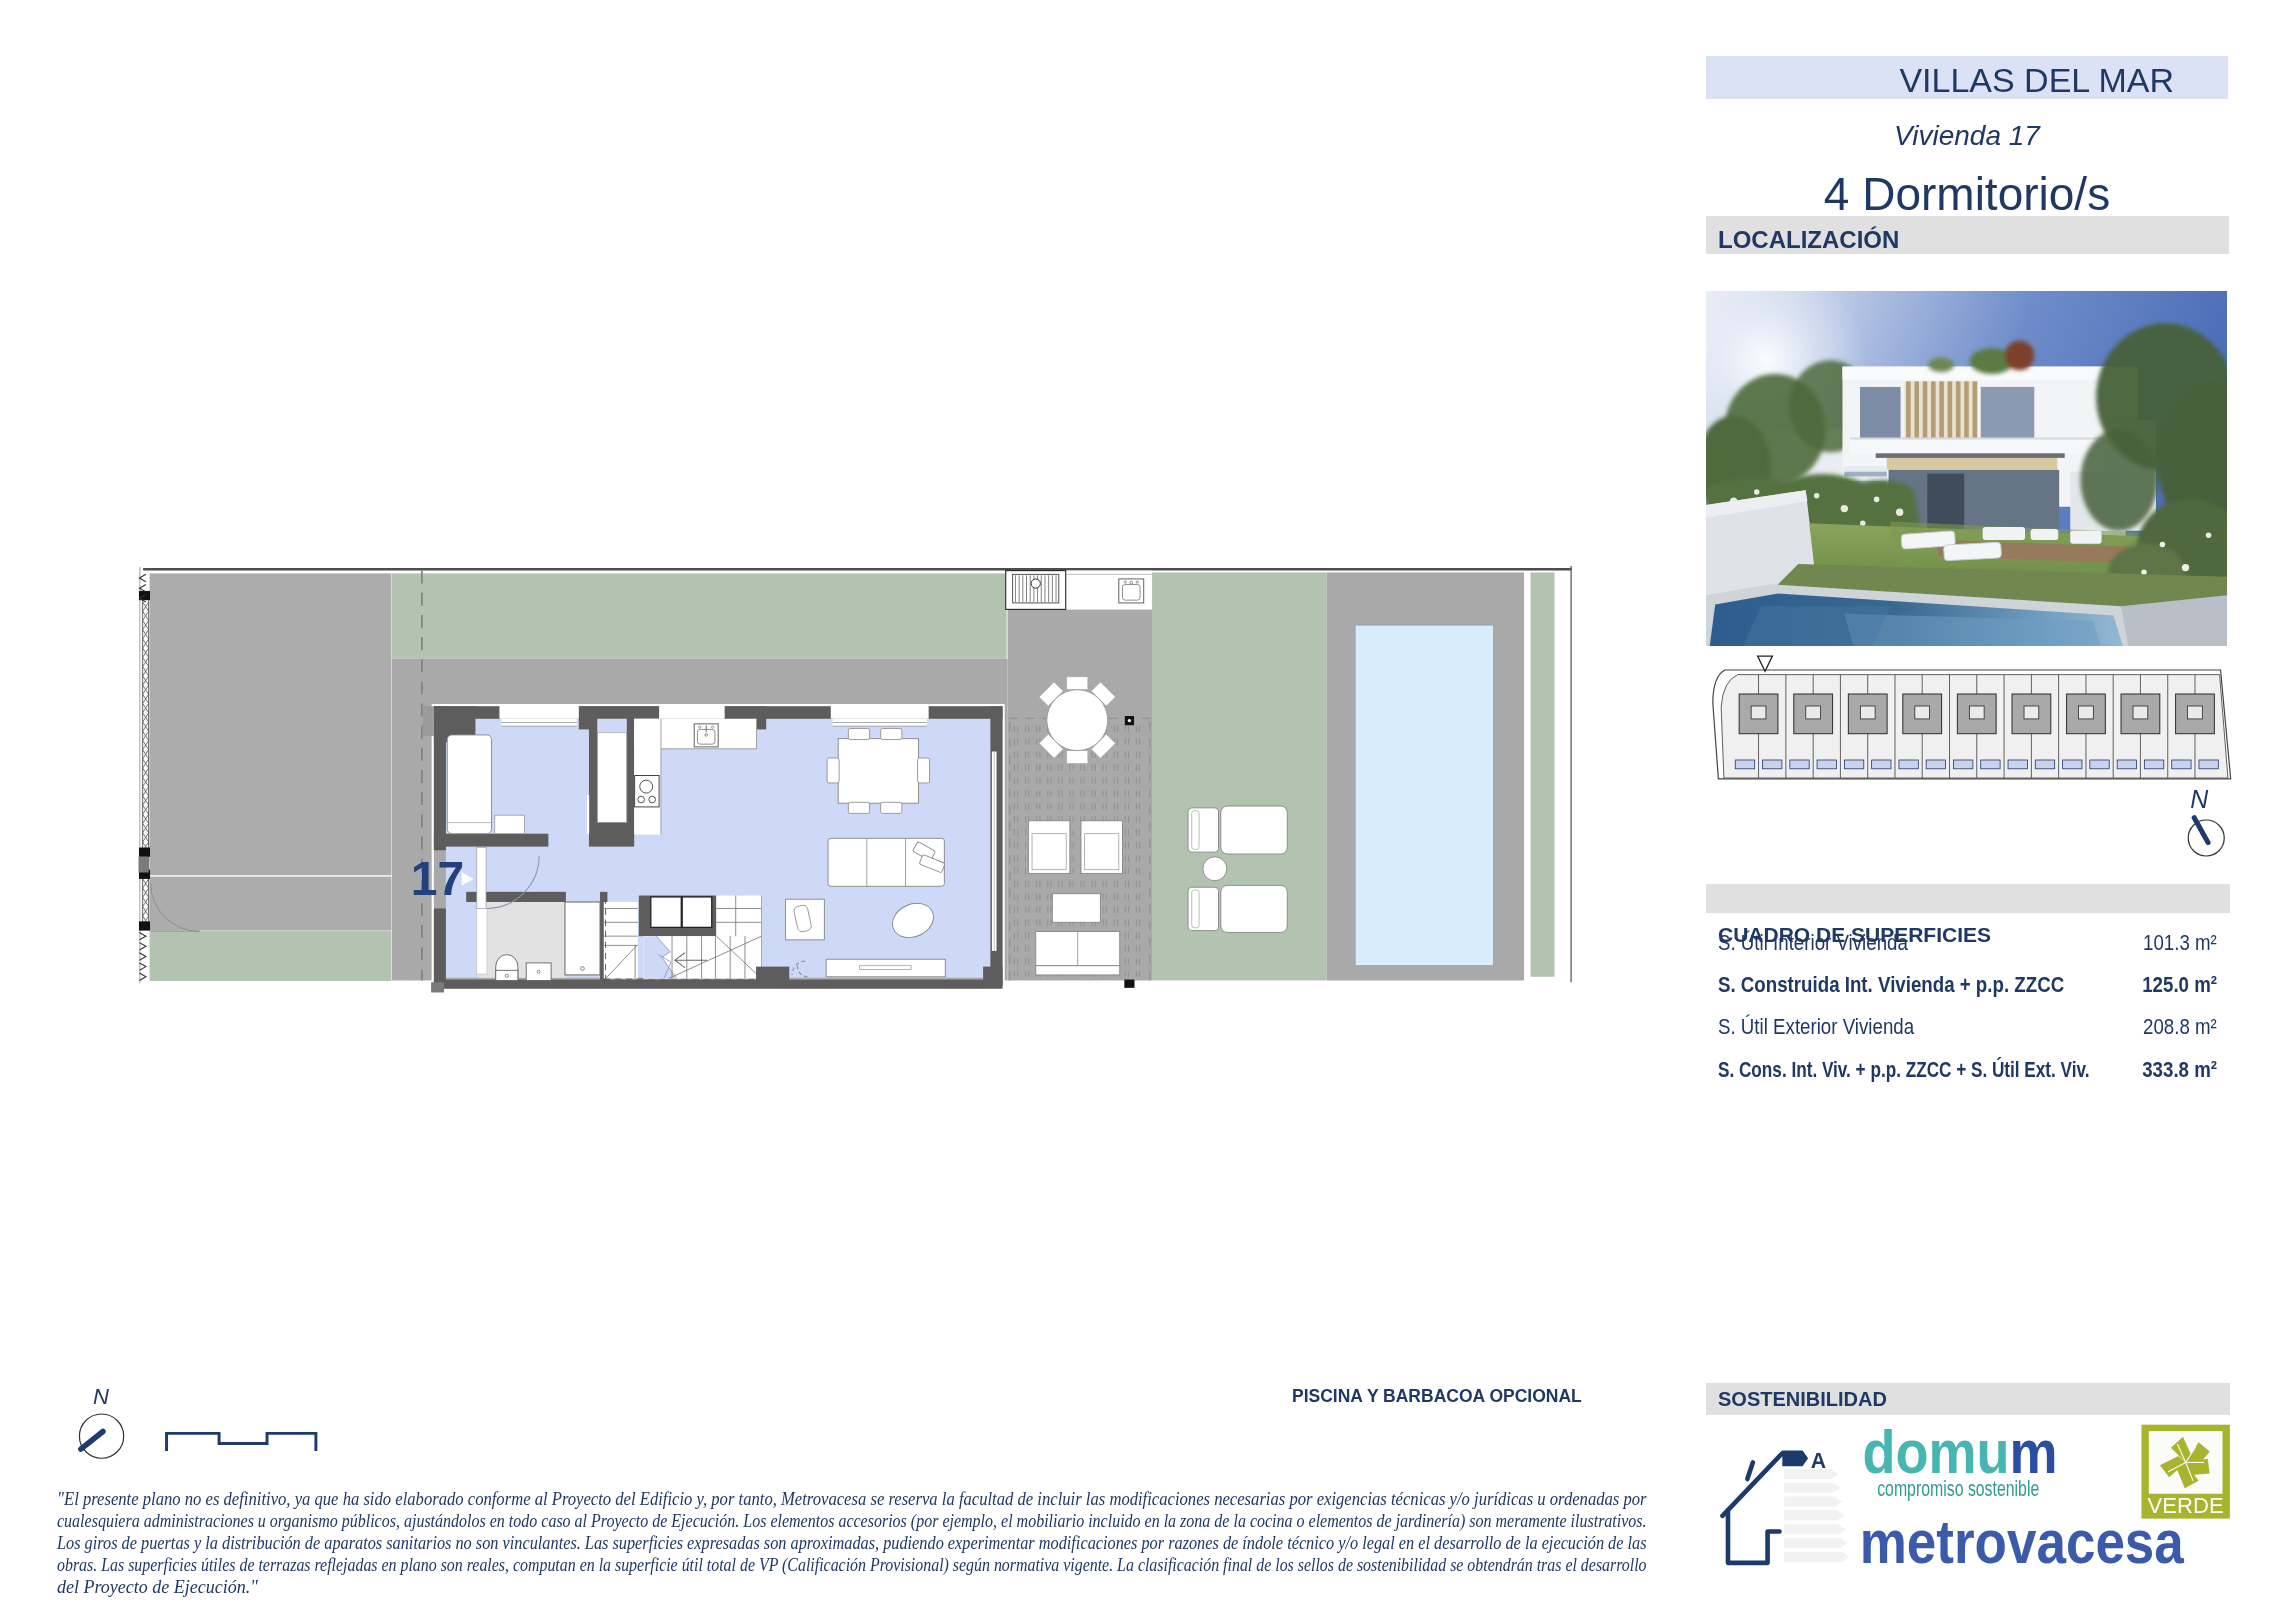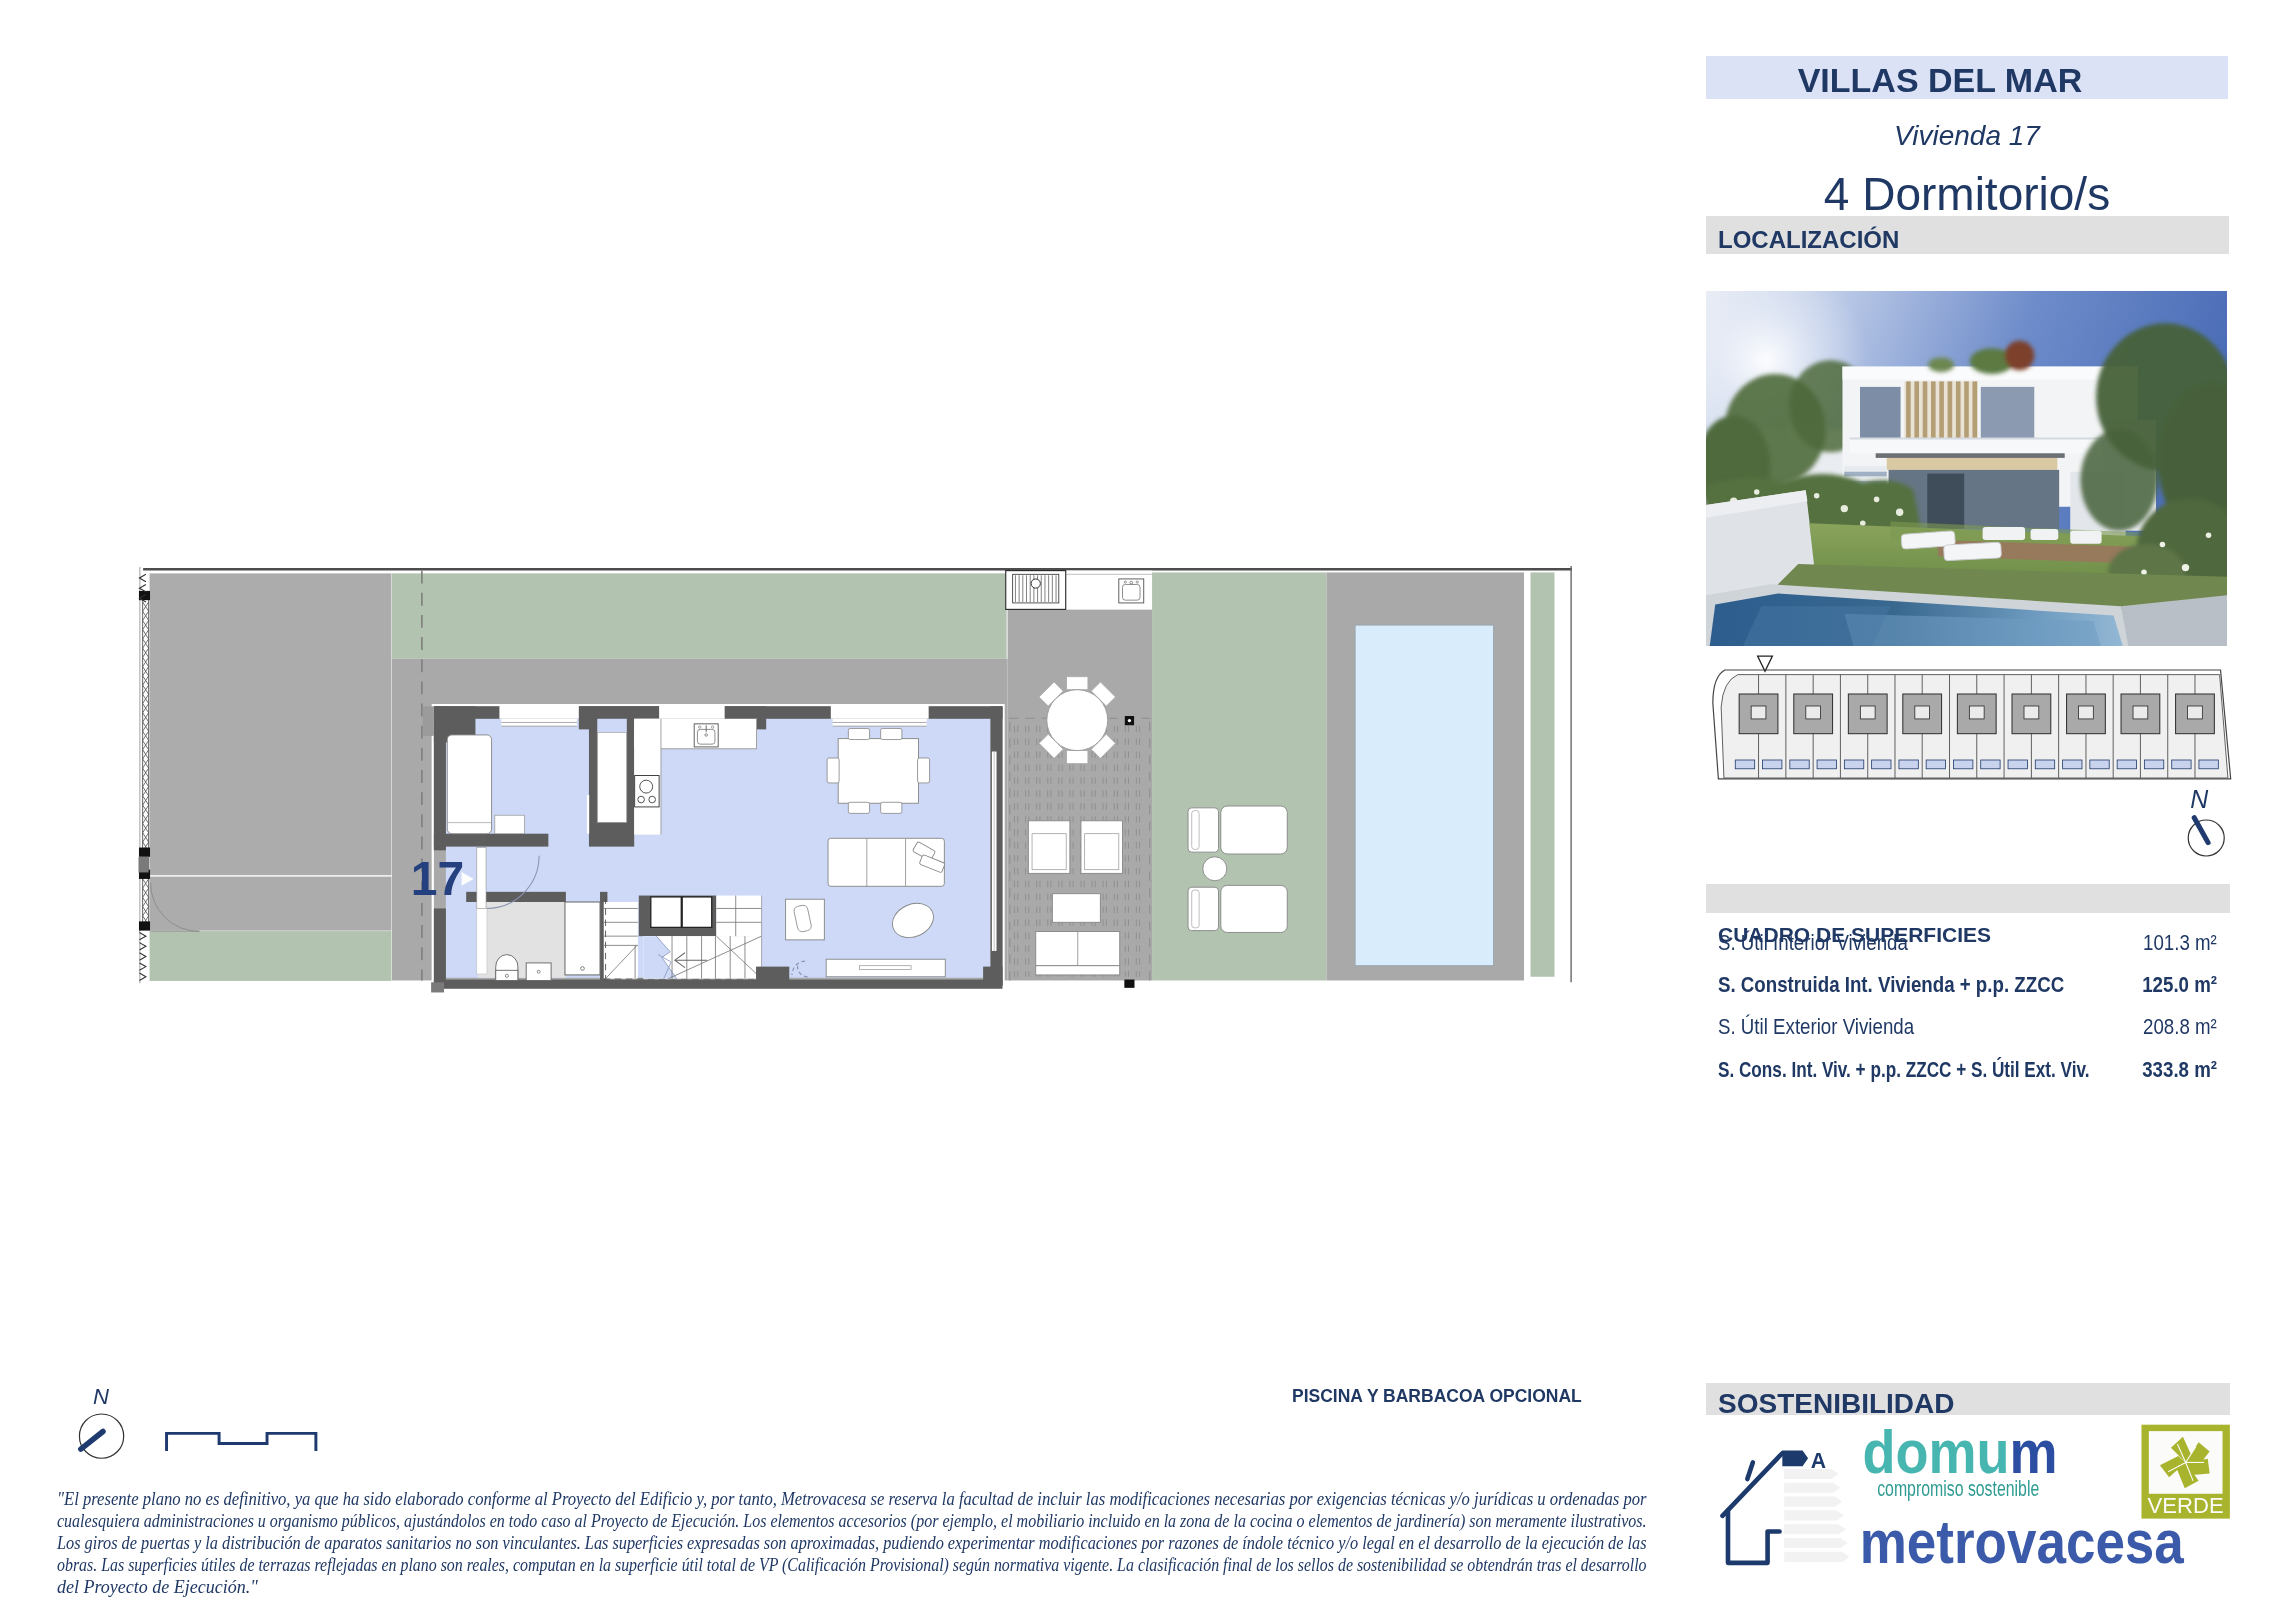--- a/index.html
+++ b/index.html
@@ -6,21 +6,21 @@
 body{width:2291px;height:1620px;position:relative;overflow:hidden;font-family:"Liberation Sans",sans-serif;}
 .abs{position:absolute;}
 .navy{color:#1f3864;}
 .bar{background:#e0e0e0;}
 </style>
 </head>
 <body>
 
 <div class="abs" style="left:1706px;top:56px;width:522px;height:43px;background:#dbe2f5;"></div>
 
-<div class="abs navy" style="left:1706px;top:61px;width:468px;text-align:center;font-size:34px;font-weight:bold;letter-spacing:0px;">VILLAS DEL MAR</div>
+<div class="abs navy" style="left:1706px;top:61px;width:468px;text-align:right;font-size:34px;font-weight:normal;letter-spacing:0px;">VILLAS DEL MAR</div>
 
 <div class="abs navy" style="left:1706px;top:120px;width:522px;text-align:center;font-size:28px;font-style:italic;">Vivienda 17</div>
 
 <div class="abs navy" style="left:1706px;top:167px;width:522px;text-align:center;font-size:46px;">4 Dormitorio/s</div>
 
 <div class="abs bar" style="left:1706px;top:216px;width:523px;height:38px;"></div>
 
 <div class="abs navy" style="left:1718px;top:216px;font-size:24px;font-weight:bold;margin-top:10px;">LOCALIZACIÓN</div>
 
 <div class="abs bar" style="left:1706px;top:884px;width:524px;height:29px;"></div>
@@ -34,21 +34,21 @@
 <div class="abs navy" style="right:74px;top:972px;font-size:22px;font-weight:bold;white-space:nowrap;transform:scaleX(0.85);transform-origin:right top;">125.0 m²</div>
 
 <div class="abs navy" style="left:1718px;top:1014px;font-size:22px;white-space:nowrap;transform:scaleX(0.85);transform-origin:left top;">S. Útil Exterior Vivienda</div>
 <div class="abs navy" style="right:74px;top:1014px;font-size:22px;white-space:nowrap;transform:scaleX(0.85);transform-origin:right top;">208.8 m²</div>
 
 <div class="abs navy" style="left:1718px;top:1057px;font-size:22px;font-weight:bold;white-space:nowrap;transform:scaleX(0.78);transform-origin:left top;">S. Cons. Int. Viv. + p.p. ZZCC + S. Útil Ext. Viv.</div>
 <div class="abs navy" style="right:74px;top:1057px;font-size:22px;font-weight:bold;white-space:nowrap;transform:scaleX(0.85);transform-origin:right top;">333.8 m²</div>
 
 <div class="abs bar" style="left:1706px;top:1383px;width:524px;height:32px;"></div>
 
-<div class="abs navy" style="left:1718px;top:1388px;font-size:28px;font-weight:bold;">SOSTENIBILIDAD</div>
+<div class="abs navy" style="left:1718px;top:1388px;font-size:20px;font-weight:bold;">SOSTENIBILIDAD</div>
 
 <div class="abs navy" style="left:1292px;top:1386px;width:461px;font-size:17.5px;font-weight:bold;">PISCINA Y BARBACOA OPCIONAL</div>
 
 <div class="abs" style="left:57px;top:1488px;width:1589px;font-family:'Liberation Serif',serif;font-style:italic;font-size:18px;line-height:22px;color:#1f3864;">
     <div style="white-space:nowrap;transform:scaleX(0.9234);transform-origin:left top;">"El presente plano no es definitivo, ya que ha sido elaborado conforme al Proyecto del Edificio y, por tanto, Metrovacesa se reserva la facultad de incluir las modificaciones necesarias por exigencias técnicas y/o jurídicas u ordenadas por</div>
     <div style="white-space:nowrap;transform:scaleX(0.8889);transform-origin:left top;">cualesquiera administraciones u organismo públicos, ajustándolos en todo caso al Proyecto de Ejecución. Los elementos accesorios (por ejemplo, el mobiliario incluido en la zona de la cocina o elementos de jardinería) son meramente ilustrativos.</div>
     <div style="white-space:nowrap;transform:scaleX(0.9049);transform-origin:left top;">Los giros de puertas y la distribución de aparatos sanitarios no son vinculantes. Las superficies expresadas son aproximadas, pudiendo experimentar modificaciones por razones de índole técnico y/o legal en el desarrollo de la ejecución de las</div>
     <div style="white-space:nowrap;transform:scaleX(0.8834);transform-origin:left top;">obras. Las superficies útiles de terrazas reflejadas en plano son reales, computan en la superficie útil total de VP (Calificación Provisional) según normativa vigente. La clasificación final de los sellos de sostenibilidad se obtendrán tras el desarrollo</div>
     <div style="white-space:nowrap;transform:scaleX(1.0);transform-origin:left top;">del Proyecto de Ejecución."</div>
   </div>

